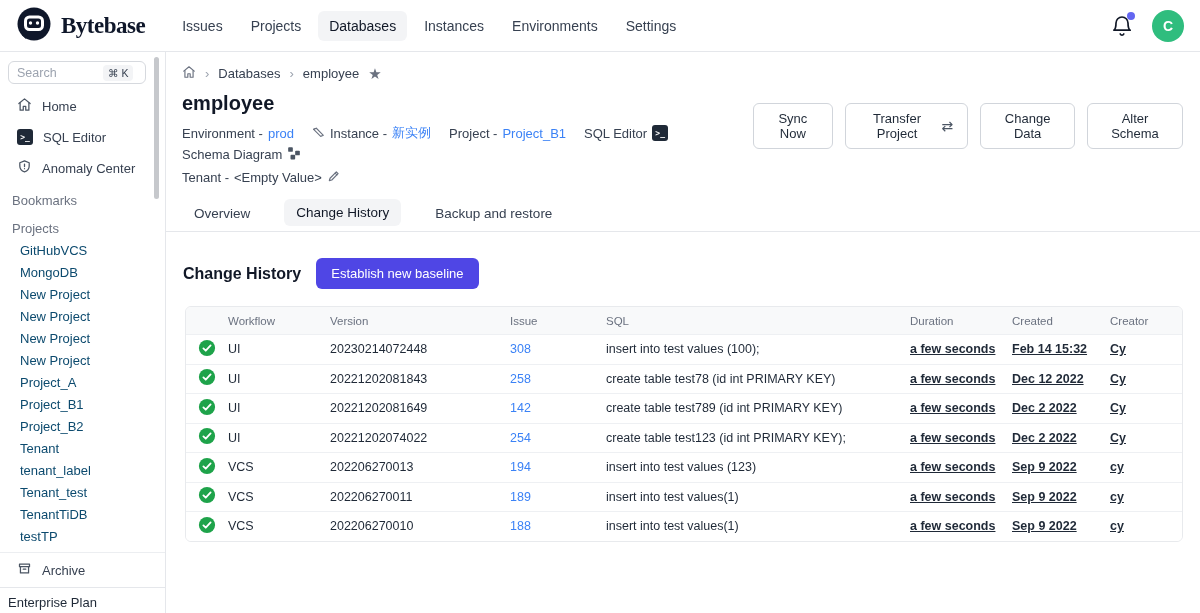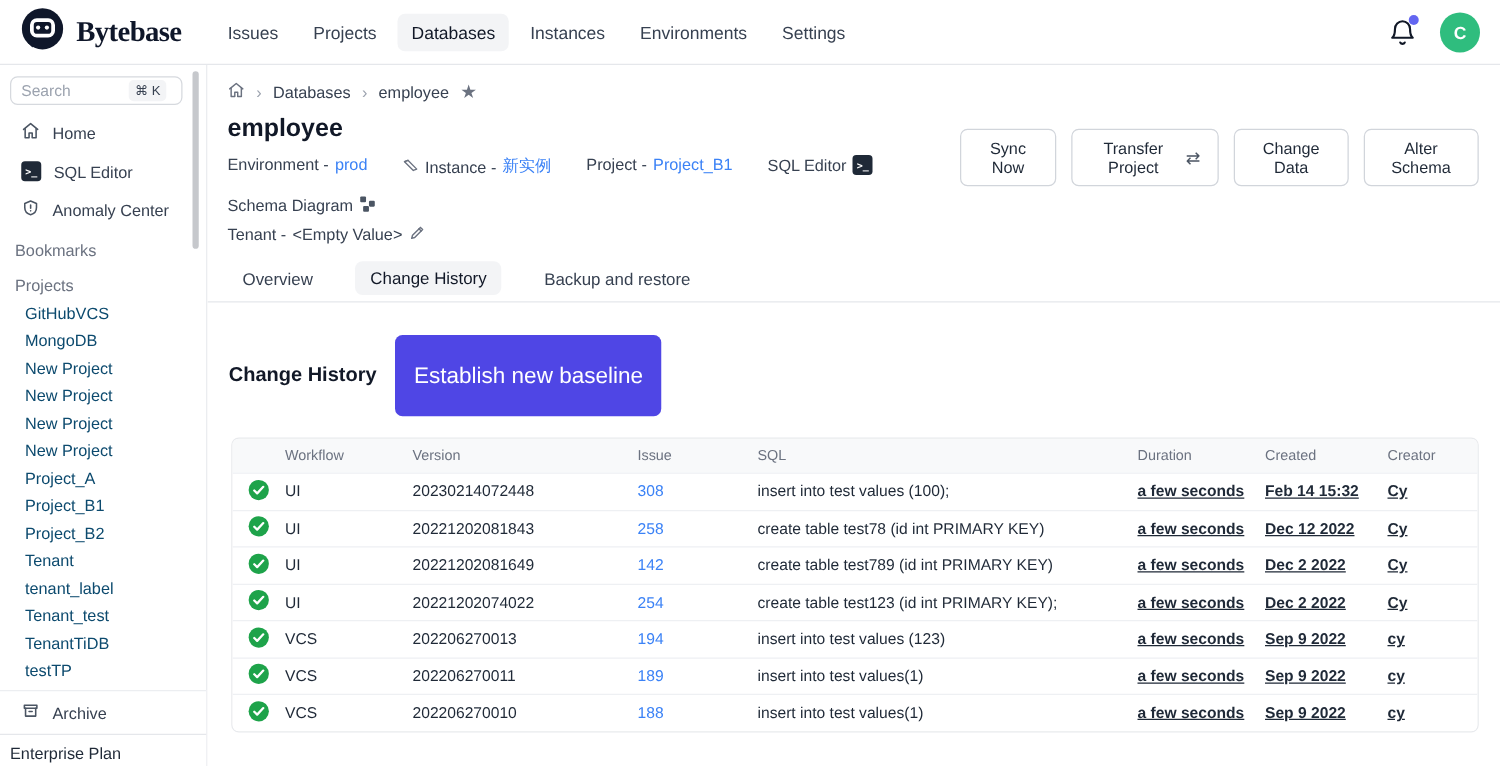--- a/index.html
+++ b/index.html
@@ -33,34 +33,34 @@
   .archive-row { border-top:1px solid #eceef1; padding:8px 0 8px 17px; display:flex; align-items:center; gap:10px; font-size:13px; color:#374151; cursor:pointer; }
   .plan-row { border-top:1px solid #e5e7eb; padding:7px 0 3px 8px; font-size:13px; color:#1f2937; }
 
   
   .main { position:absolute; top:52px; left:166px; right:0; bottom:0; background:#fff; overflow:hidden; }
   .breadcrumb { display:flex; align-items:center; gap:9px; padding:13px 17px 0 16px; font-size:13px; color:#374151; }
   .crumb-sep { color:#9ca3af; font-size:13px; }
   .crumb-star { color:#6b7280; font-size:15px; line-height:13px; cursor:pointer; }
   .page-head { display:flex; align-items:flex-start; justify-content:space-between; padding:10px 17px 0 16px; }
   .page-title { font-size:20px; font-weight:bold; color:#111827; }
-  .meta-line { display:flex; align-items:flex-start; gap:14px; margin-top:9px; font-size:13px; color:#374151; flex-wrap:wrap; }
+  .meta-line { display:flex; align-items:center; gap:4px; margin-top:9px; font-size:13px; color:#374151; flex-wrap:wrap; }
   .meta-line .grp { display:flex; align-items:center; gap:5px; margin-right:14px; }
   .link { color:#3b82f6; cursor:pointer; text-decoration:none; }
   .actions { display:flex; gap:12px; margin-top:11px; }
   .btn { border:1px solid #d1d5db; background:#fff; border-radius:6px; padding:7px 14px; font-size:13px; color:#1f2937; display:flex; align-items:center; gap:7px; cursor:pointer; font-family:"Liberation Sans",sans-serif; }
   .transfer-glyph { font-size:14px; color:#4b5563; }
 
   .tabs { display:flex; align-items:center; gap:22px; padding:13px 17px 0 16px; border-bottom:1px solid #e5e7eb; }
   .tab { font-size:13.5px; color:#374151; padding:6px 12px 9px 12px; cursor:pointer; }
   .tab.active { background:#f3f4f6; border-radius:6px; color:#111827; padding:6px 12px; margin-bottom:5px; }
 
   .section-head { display:flex; align-items:center; gap:15px; padding:26px 17px 0 17px; }
   .section-title { font-size:16px; font-weight:bold; color:#111827; }
-  .btn-primary { background:#4f46e5; color:#fff; border:none; border-radius:6px; padding:22px 15px; font-size:18px; cursor:pointer; font-family:"Liberation Sans",sans-serif; }
+  .btn-primary { background:#4f46e5; color:#fff; border:none; border-radius:6px; padding:8px 15px; font-size:13px; cursor:pointer; font-family:"Liberation Sans",sans-serif; }
 
   
   .hist-table { margin:17px 17px 0 19px; border:1px solid #e8eaed; border-radius:6px; overflow:hidden; }
   .t-head { display:flex; align-items:center; height:27px; background:#f8f9fa; color:#6b7280; font-size:11.5px; }
   .t-row { display:flex; align-items:center; height:29.5px; border-top:1px solid #eef0f3; font-size:12.5px; color:#1f2937; background:#fff; }
   .c-status { width:42px; display:flex; justify-content:center; align-items:center; }
   .c-workflow { width:102px; }
   .c-version { width:180px; }
   .c-issue { width:96px; }
   .c-sql { flex:1; }

